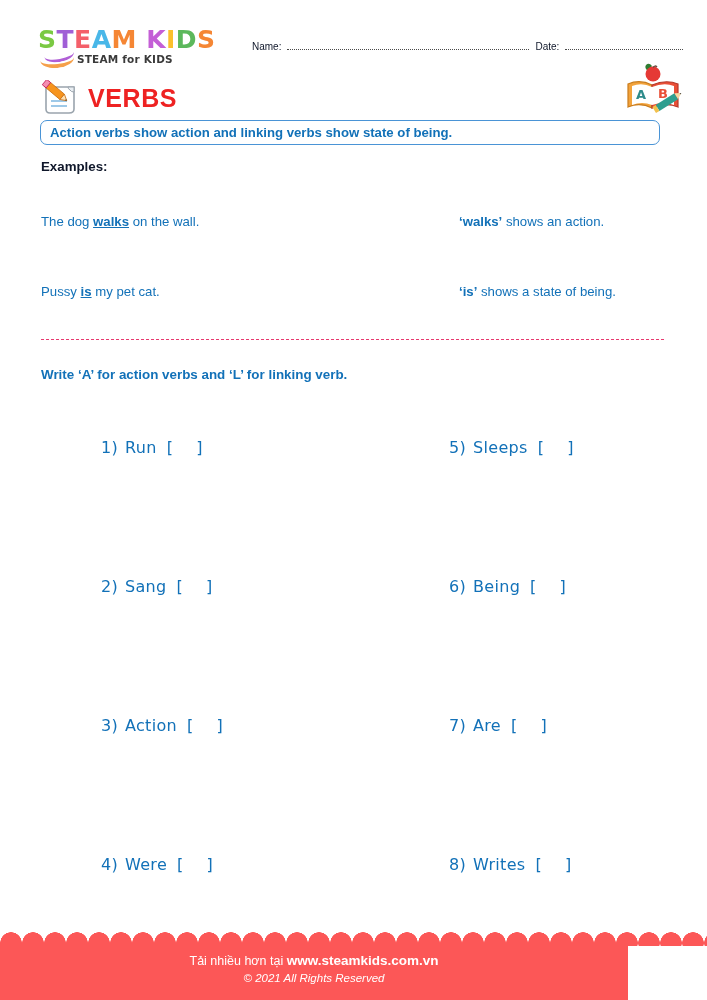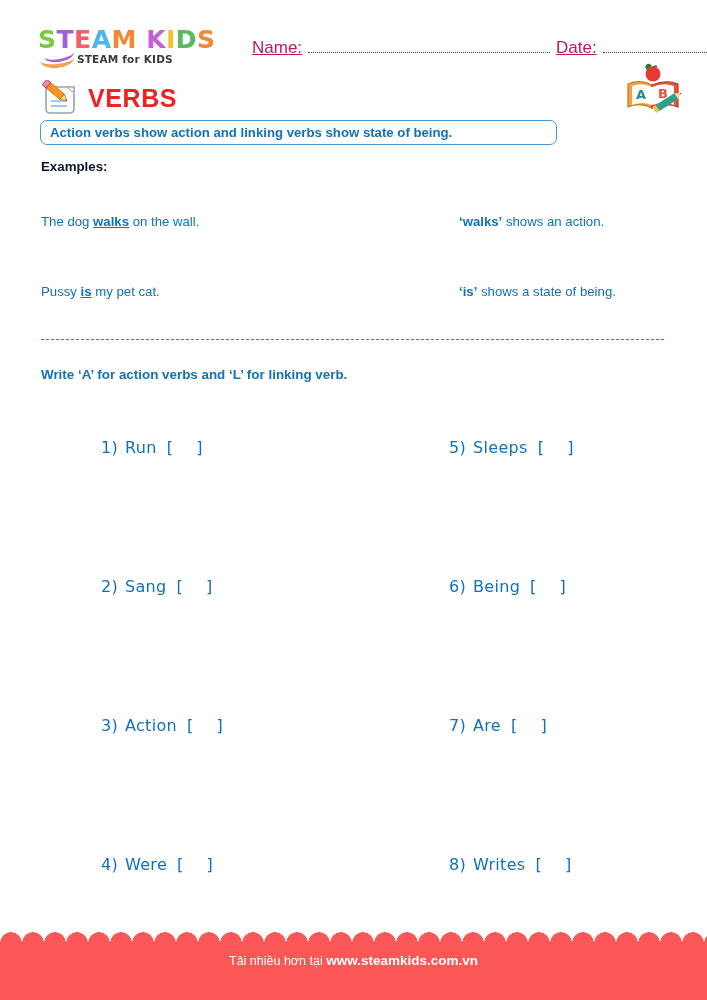--- a/index.html
+++ b/index.html
@@ -80,25 +80,24 @@
   .name-row {
     position: absolute;
     left: 252px;
     top: 38px;
     width: 430px;
     height: 22px;
     display: flex;
     align-items: baseline;
   }
   .field-label {
-    font-size: 17px;
-    color: #be185d;
-    font-family: "Liberation Sans", sans-serif;
-    white-space: nowrap;
-    text-decoration: underline;
+    font-size: 10px;
+    color: #0f172a;
+    font-family: "Liberation Sans", sans-serif;
+    white-space: nowrap;
   }
   .dotline {
     flex: 0 0 auto;
     border-bottom: 1.5px dotted #4a4a4a;
     height: 11px;
     margin: 0 6px 0 6px;
   }
   .dotline.name { width: 242px; }
   .dotline.date { width: 118px; }
 
@@ -131,21 +130,21 @@
     top: 62px;
     width: 62px;
     height: 56px;
   }
 
   
   .instr-box {
     position: absolute;
     left: 40px;
     top: 120px;
-    width: 517px;
+    width: 620px;
     height: 25px;
     border: 1.4px solid #4a94d6;
     border-radius: 7px;
     box-sizing: border-box;
     display: flex;
     align-items: center;
     padding-left: 9px;
   }
   .instr-text {
     font-size: 13.2px;
@@ -253,21 +252,21 @@
     width: 707px;
     height: 14px;
     background:
       radial-gradient(circle at 11px 11px, #fc5757 10.5px, rgba(252,87,87,0) 11px) repeat-x;
     background-size: 22px 14px;
   }
   .footer-body {
     position: absolute;
     left: 0;
     top: 11px;
-    width: 707px;
+    width: 628px;
     height: 57px;
     background: #fc5757;
     text-align: center;
   }
   .footer-line1 {
     margin-top: 10px;
     font-size: 12.5px;
     color: #ffffff;
     font-family: "Liberation Sans", sans-serif;
   }
@@ -407,16 +406,17 @@
     </div>
 
   </div>
 
   <div class="footer">
     <div class="scallop"></div>
     <div class="footer-body">
       <div class="footer-line1">
         <span>Tải nhiều hơn tại </span><b>www.steamkids.com.vn</b>
       </div>
+      <div class="footer-line2">© 2021 All Rights Reserved</div>
     </div>
   </div>
 
 </div>
 
 </body></html>

